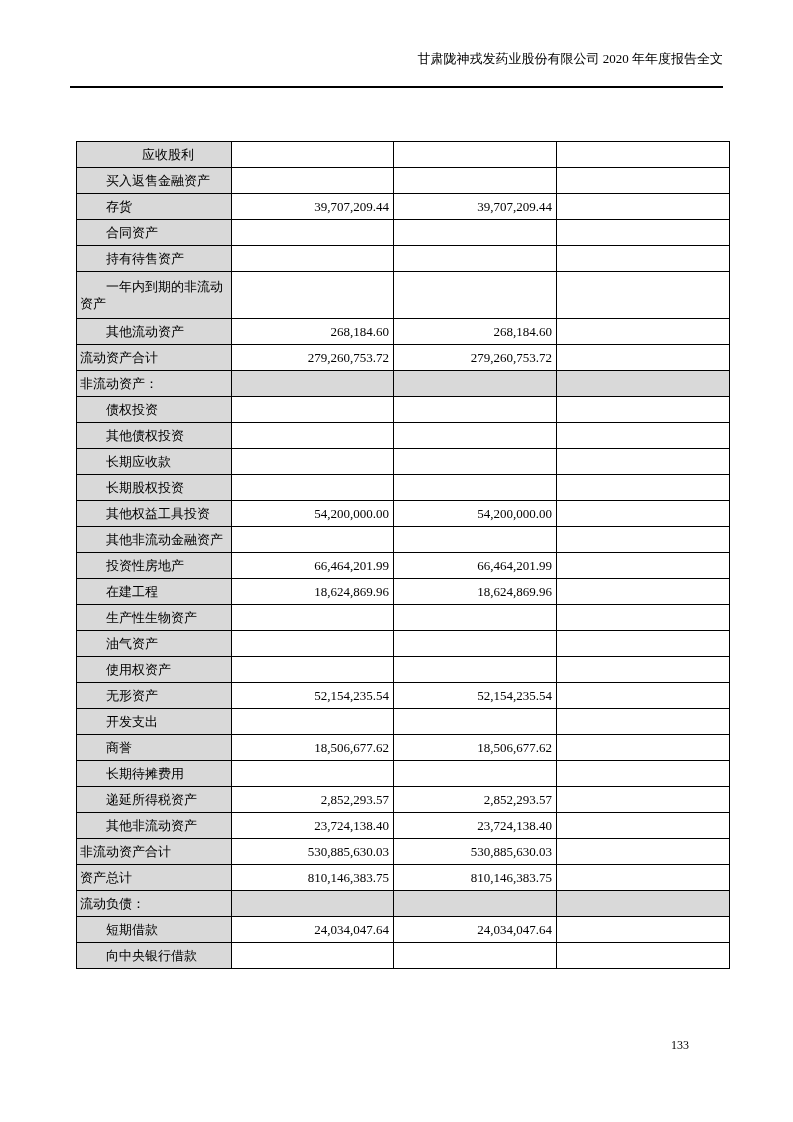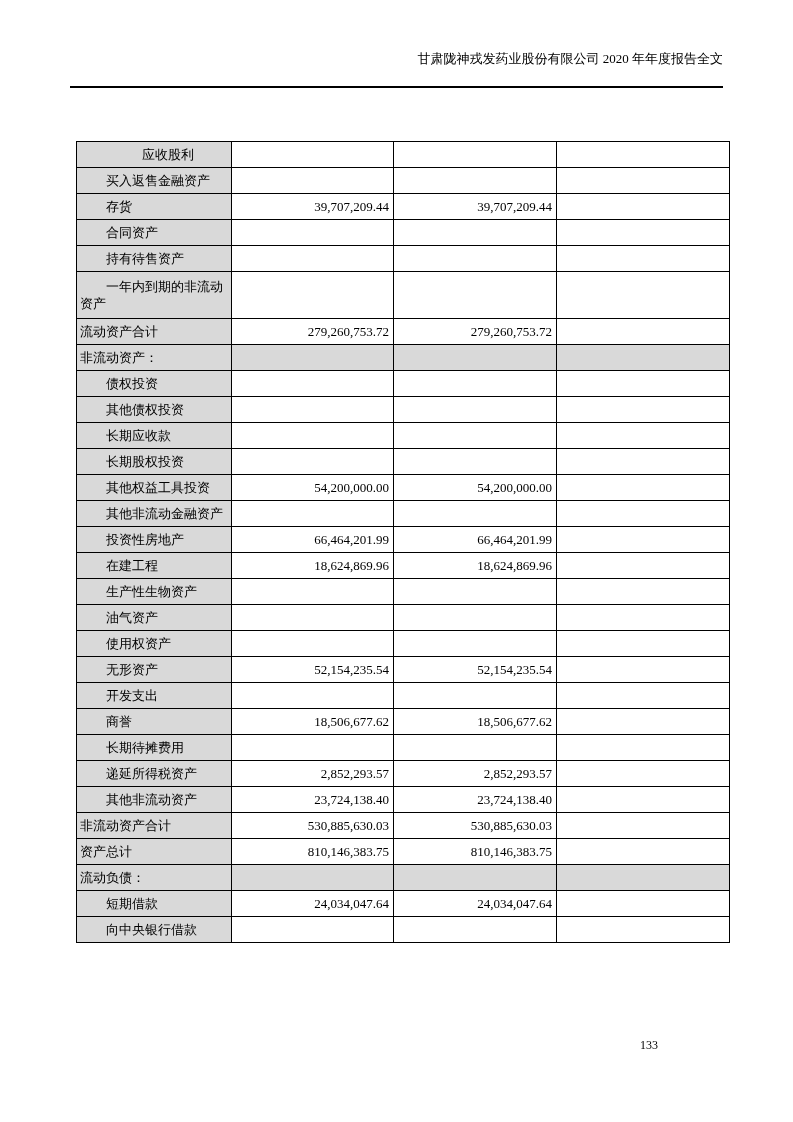--- a/index.html
+++ b/index.html
@@ -60,20 +60,21 @@
     padding: 2px 4px 2px 2px;
     background: var(--paper);
   }
   tr.section td { background: var(--shade); }
   tr.tall td { height: 47px; }
   .page-number {
     position: absolute;
     left: 640px;
     top: 1038px;
     width: 80px;
+    text-align: center;
     font-size: 12px;
   }
 </style>
 </head>
 <body>
 
 <div class="page-header">甘肃陇神戎发药业股份有限公司 2020 年年度报告全文</div>
 
 <table class="balance-sheet">
   <colgroup>
@@ -113,20 +114,26 @@
         <td class="val"></td>
         <td class="val"></td>
       </tr>
       <tr class="tall">
         <td class="label indent-1">一年内到期的非流动资产</td>
         <td class="val"></td>
         <td class="val"></td>
         <td class="val"></td>
       </tr>
       <tr>
+        <td class="label indent-1">其他流动资产</td>
+        <td class="val">268,184.60</td>
+        <td class="val">268,184.60</td>
+        <td class="val"></td>
+      </tr>
+      <tr>
         <td class="label indent-0">流动资产合计</td>
         <td class="val">279,260,753.72</td>
         <td class="val">279,260,753.72</td>
         <td class="val"></td>
       </tr>
       <tr class="section">
         <td class="label indent-0">非流动资产：</td>
         <td class="val"></td>
         <td class="val"></td>
         <td class="val"></td>

